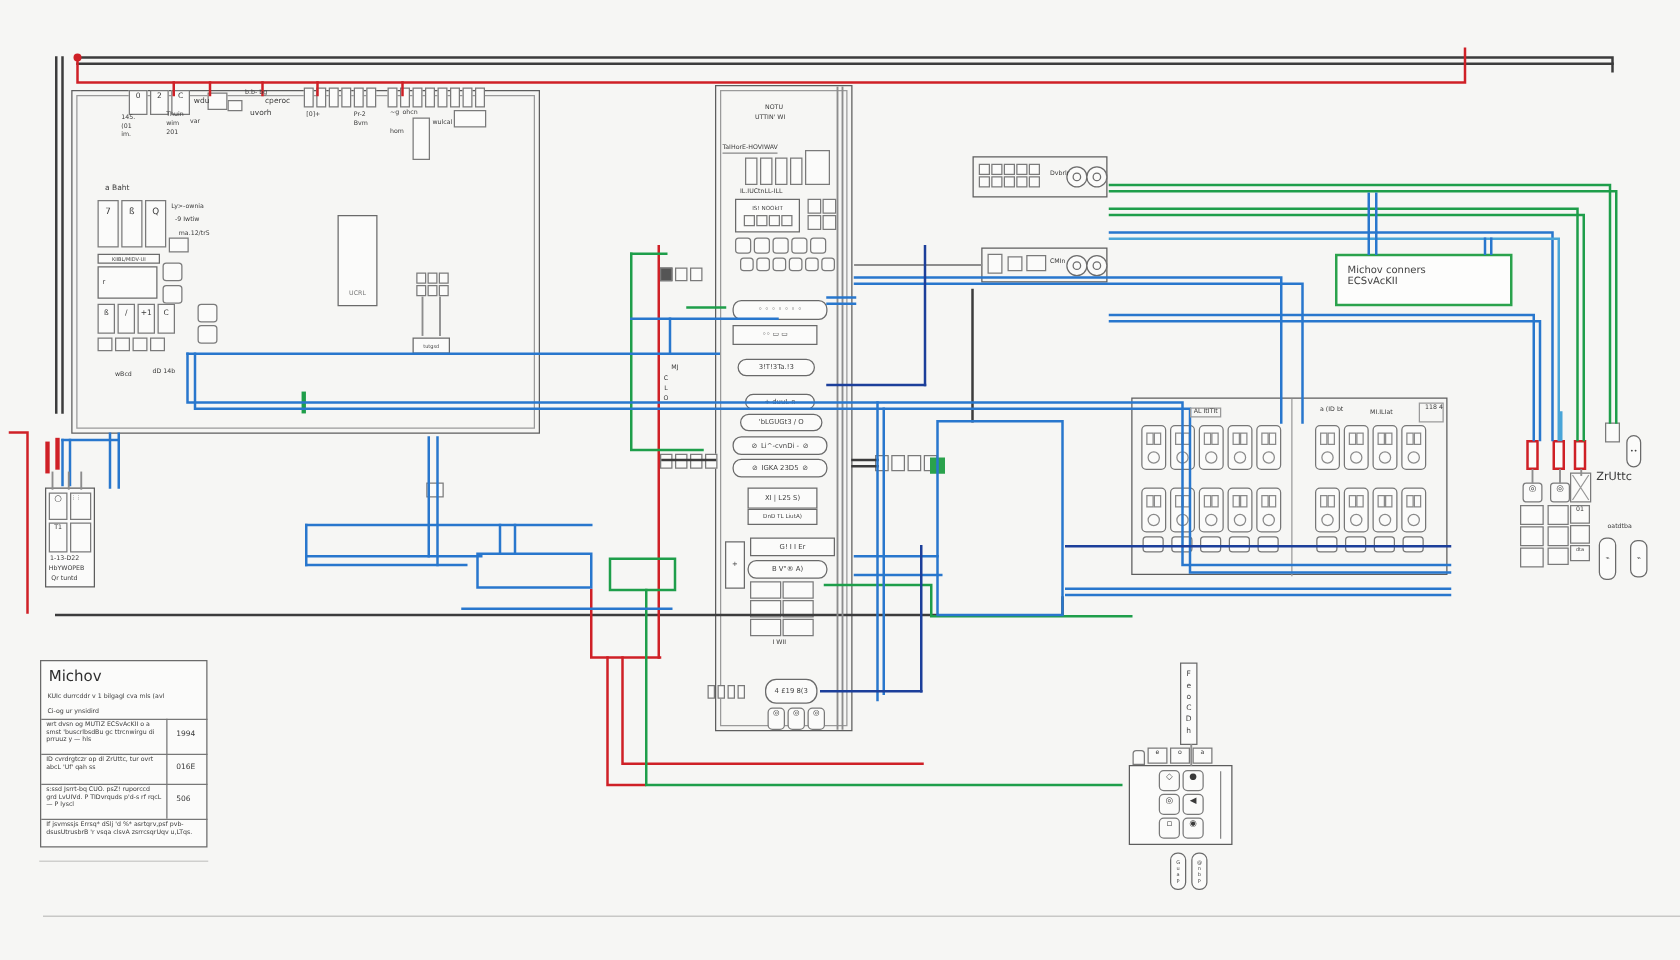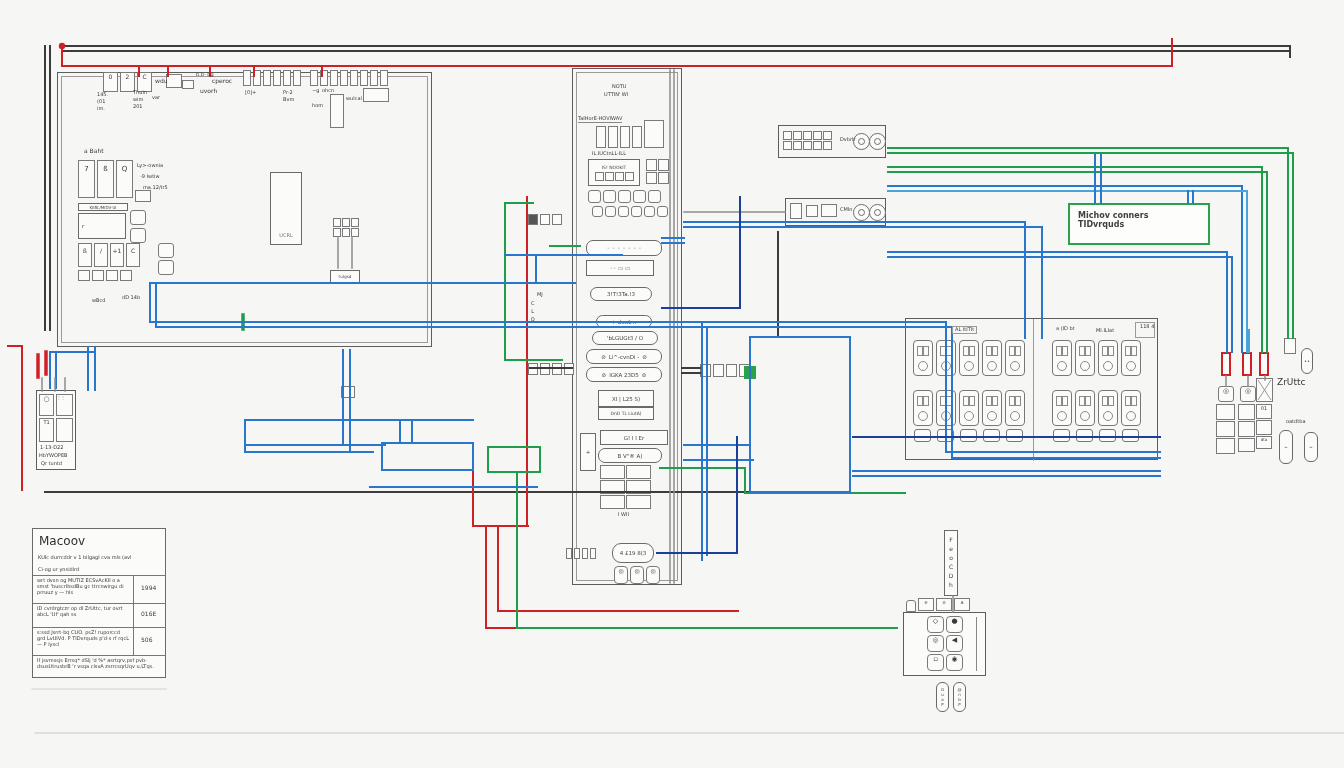--- a/index.html
+++ b/index.html
@@ -54,27 +54,27 @@
   </div>
 
   <div class="box" style="left:778px;top:125px;width:108px;height:33px;"></div>
   <div class="box" style="left:785px;top:198px;width:101px;height:28px;"></div>
 
   <div class="box" style="left:905px;top:318px;width:253px;height:142px;">
     <div class="ibox" style="left:127px;top:0;width:0;height:142px;border-right:none;border-top:none;border-bottom:none;"></div>
     <div class="ibox" style="right:2px;top:3px;width:20px;height:16px;"></div>
   </div>
 
-  <div class="gbox" style="left:1068px;top:203px;width:142px;height:42px;font-weight:bold;">
+  <div class="gbox" style="left:1068px;top:203px;width:142px;height:42px;">
     <div>Michov conners</div>
-    <div>TIDvrquds</div>
+    <div>ECSvAcKII</div>
   </div>
 
   <div class="box" style="left:32px;top:528px;width:134px;height:150px;border-color:#6a6a6a;background:#fbfbfa;">
-    <div class="t" style="left:6px;top:6px;font-size:12px;color:#2f2f2f;">Macoov</div>
+    <div class="t" style="left:6px;top:6px;font-size:12px;color:#2f2f2f;">Michov</div>
     <div class="t t5" style="left:5px;top:26px;width:124px;white-space:normal;">KUIc durrcddr v 1 bilgagl cva mls (avl</div>
     <div class="t t5" style="left:5px;top:38px;">Ci-og ur ynsidird</div>
     <div class="ibox" style="left:0;top:46px;width:133px;height:0;border:none;border-top:1px solid #777;"></div>
     <div class="ibox" style="left:0;top:74px;width:133px;height:0;border:none;border-top:1px solid #777;"></div>
     <div class="ibox" style="left:0;top:98px;width:133px;height:0;border:none;border-top:1px solid #777;"></div>
     <div class="ibox" style="left:0;top:126px;width:133px;height:0;border:none;border-top:1px solid #777;"></div>
     <div class="ibox" style="left:100px;top:46px;width:0;height:80px;border:none;border-left:1px solid #777;"></div>
     <div class="t t5" style="left:4px;top:49px;width:92px;white-space:normal;">wrt dvsn og MUTIZ ECSvAcKII o a smst 'buscrlbsdBu gc ttrcnwirgu di prruuz y — hls</div>
     <div class="t" style="left:108px;top:56px;">1994</div>
     <div class="t t5" style="left:4px;top:77px;width:92px;white-space:normal;">ID cvrdrgtczr op dl ZrUttc, tur ovrt abcL 'Uf' qah ss</div>

